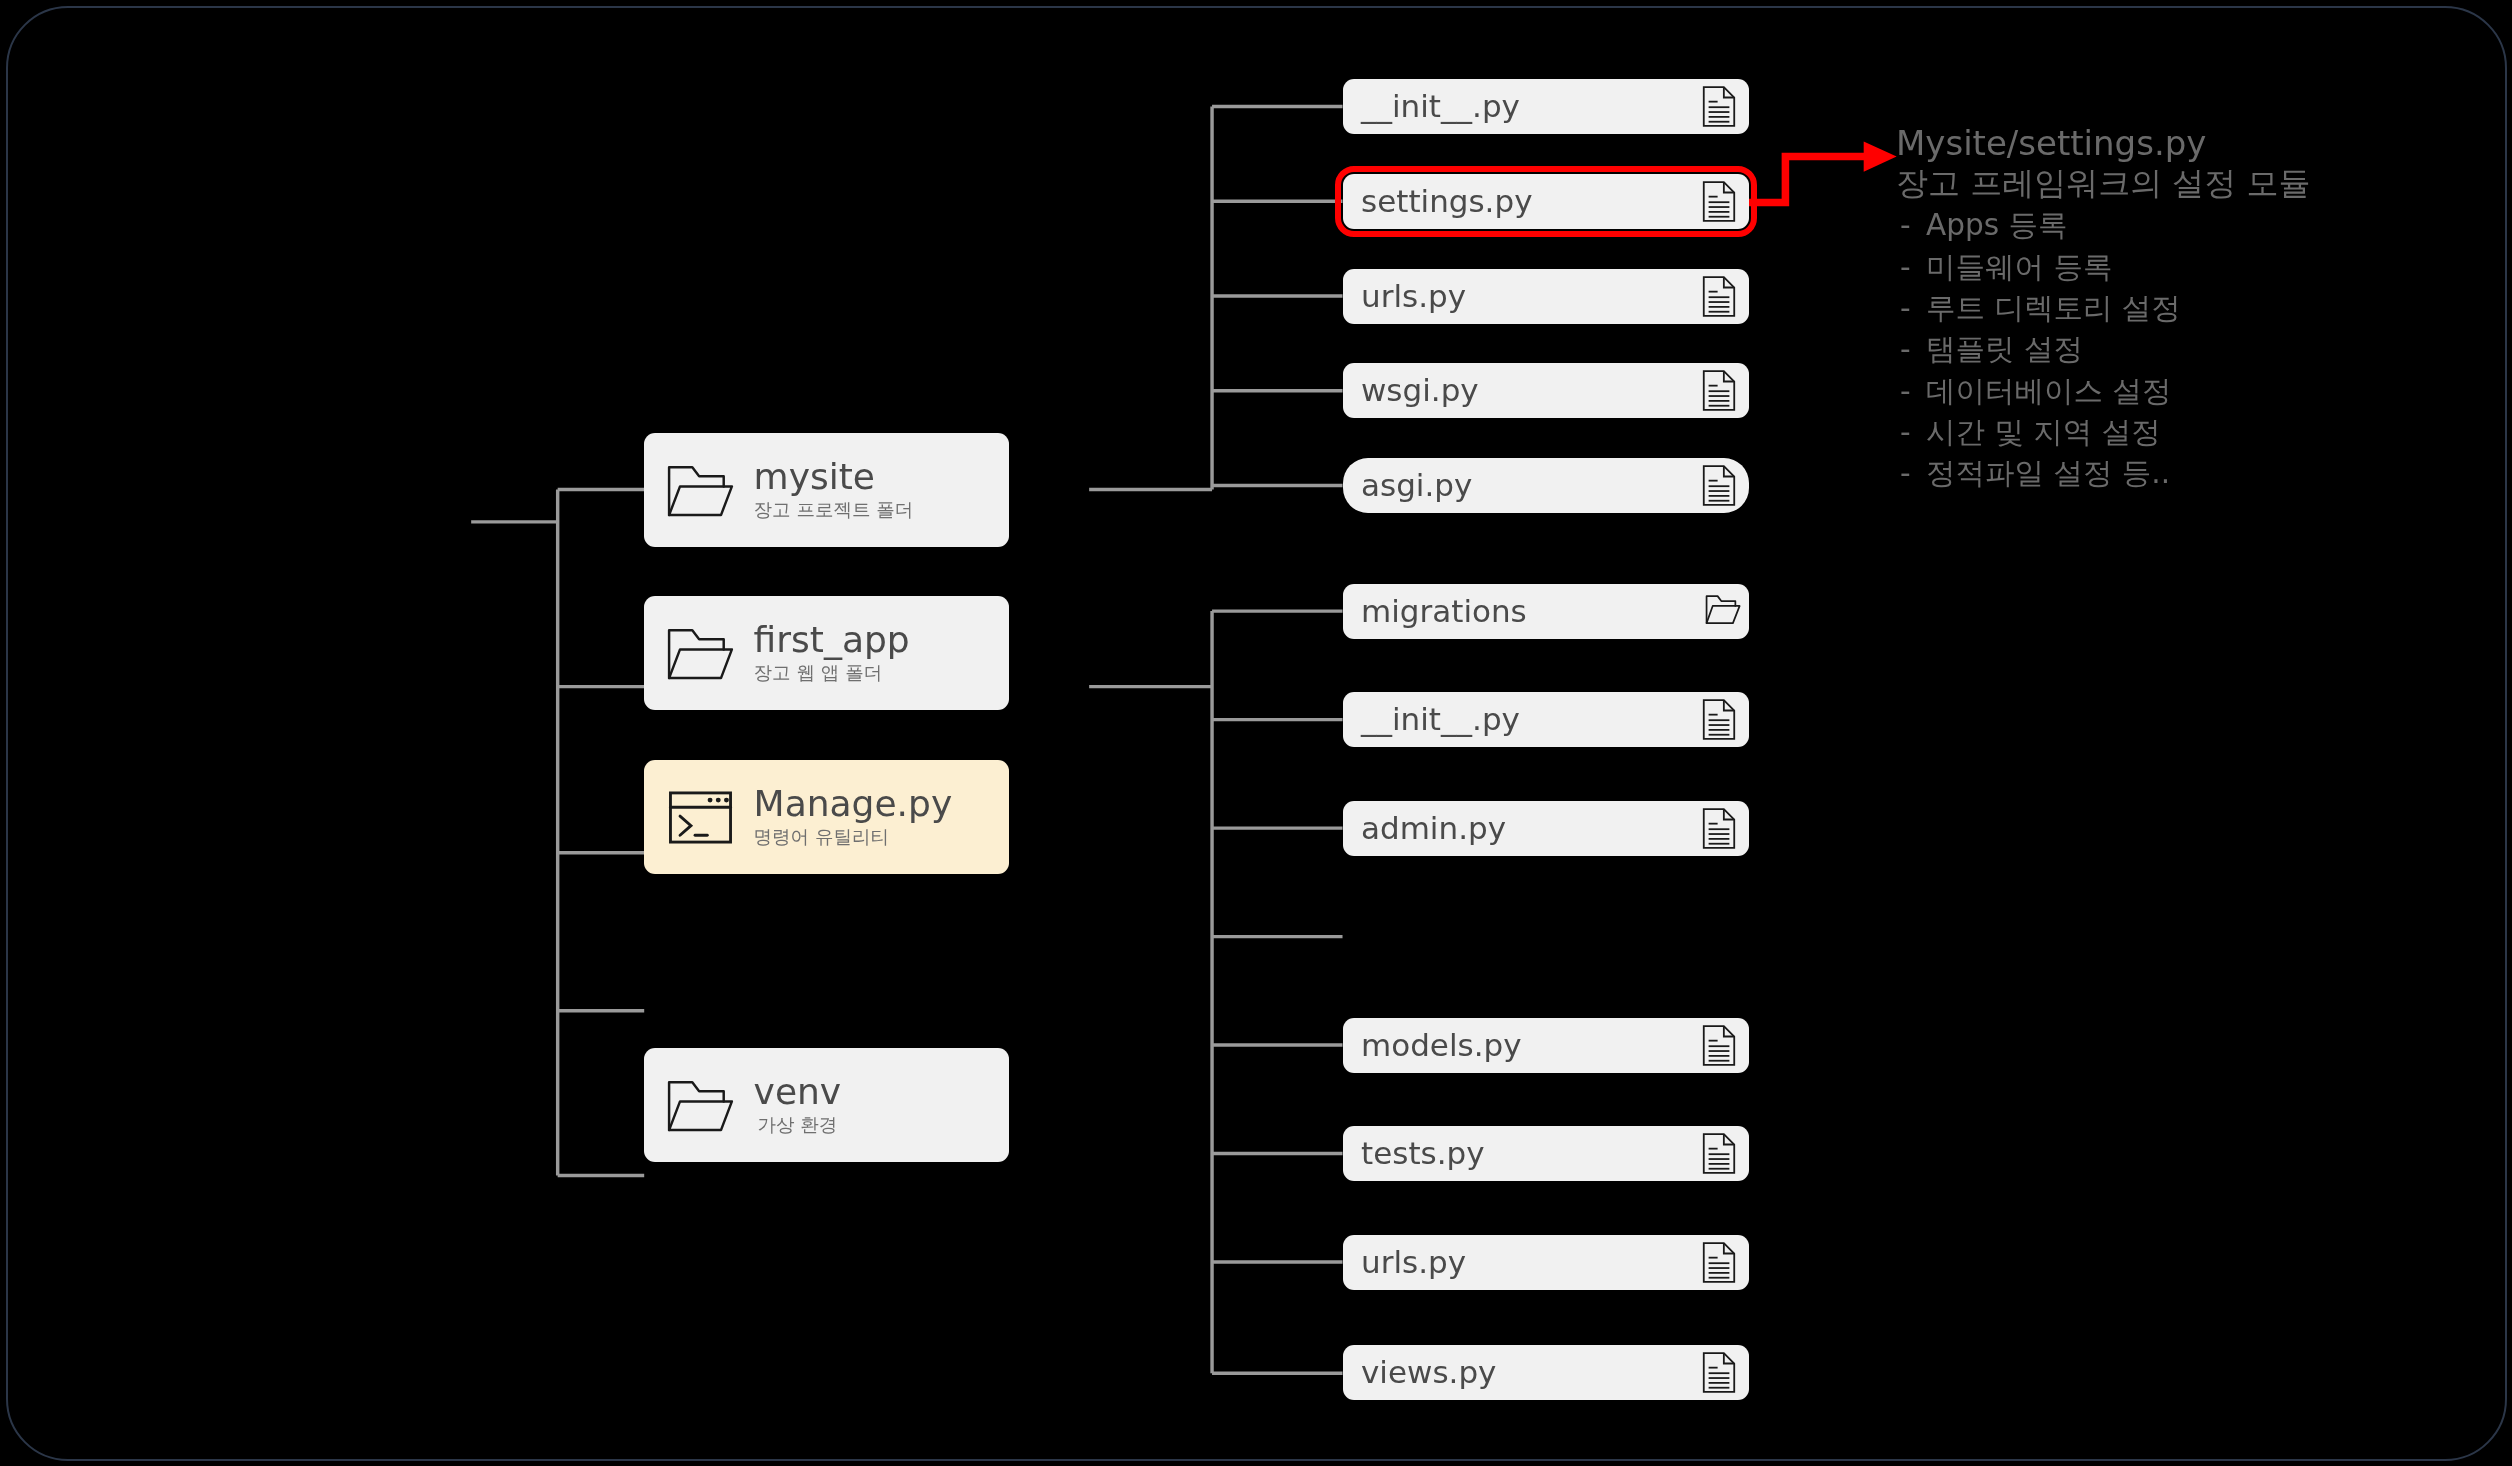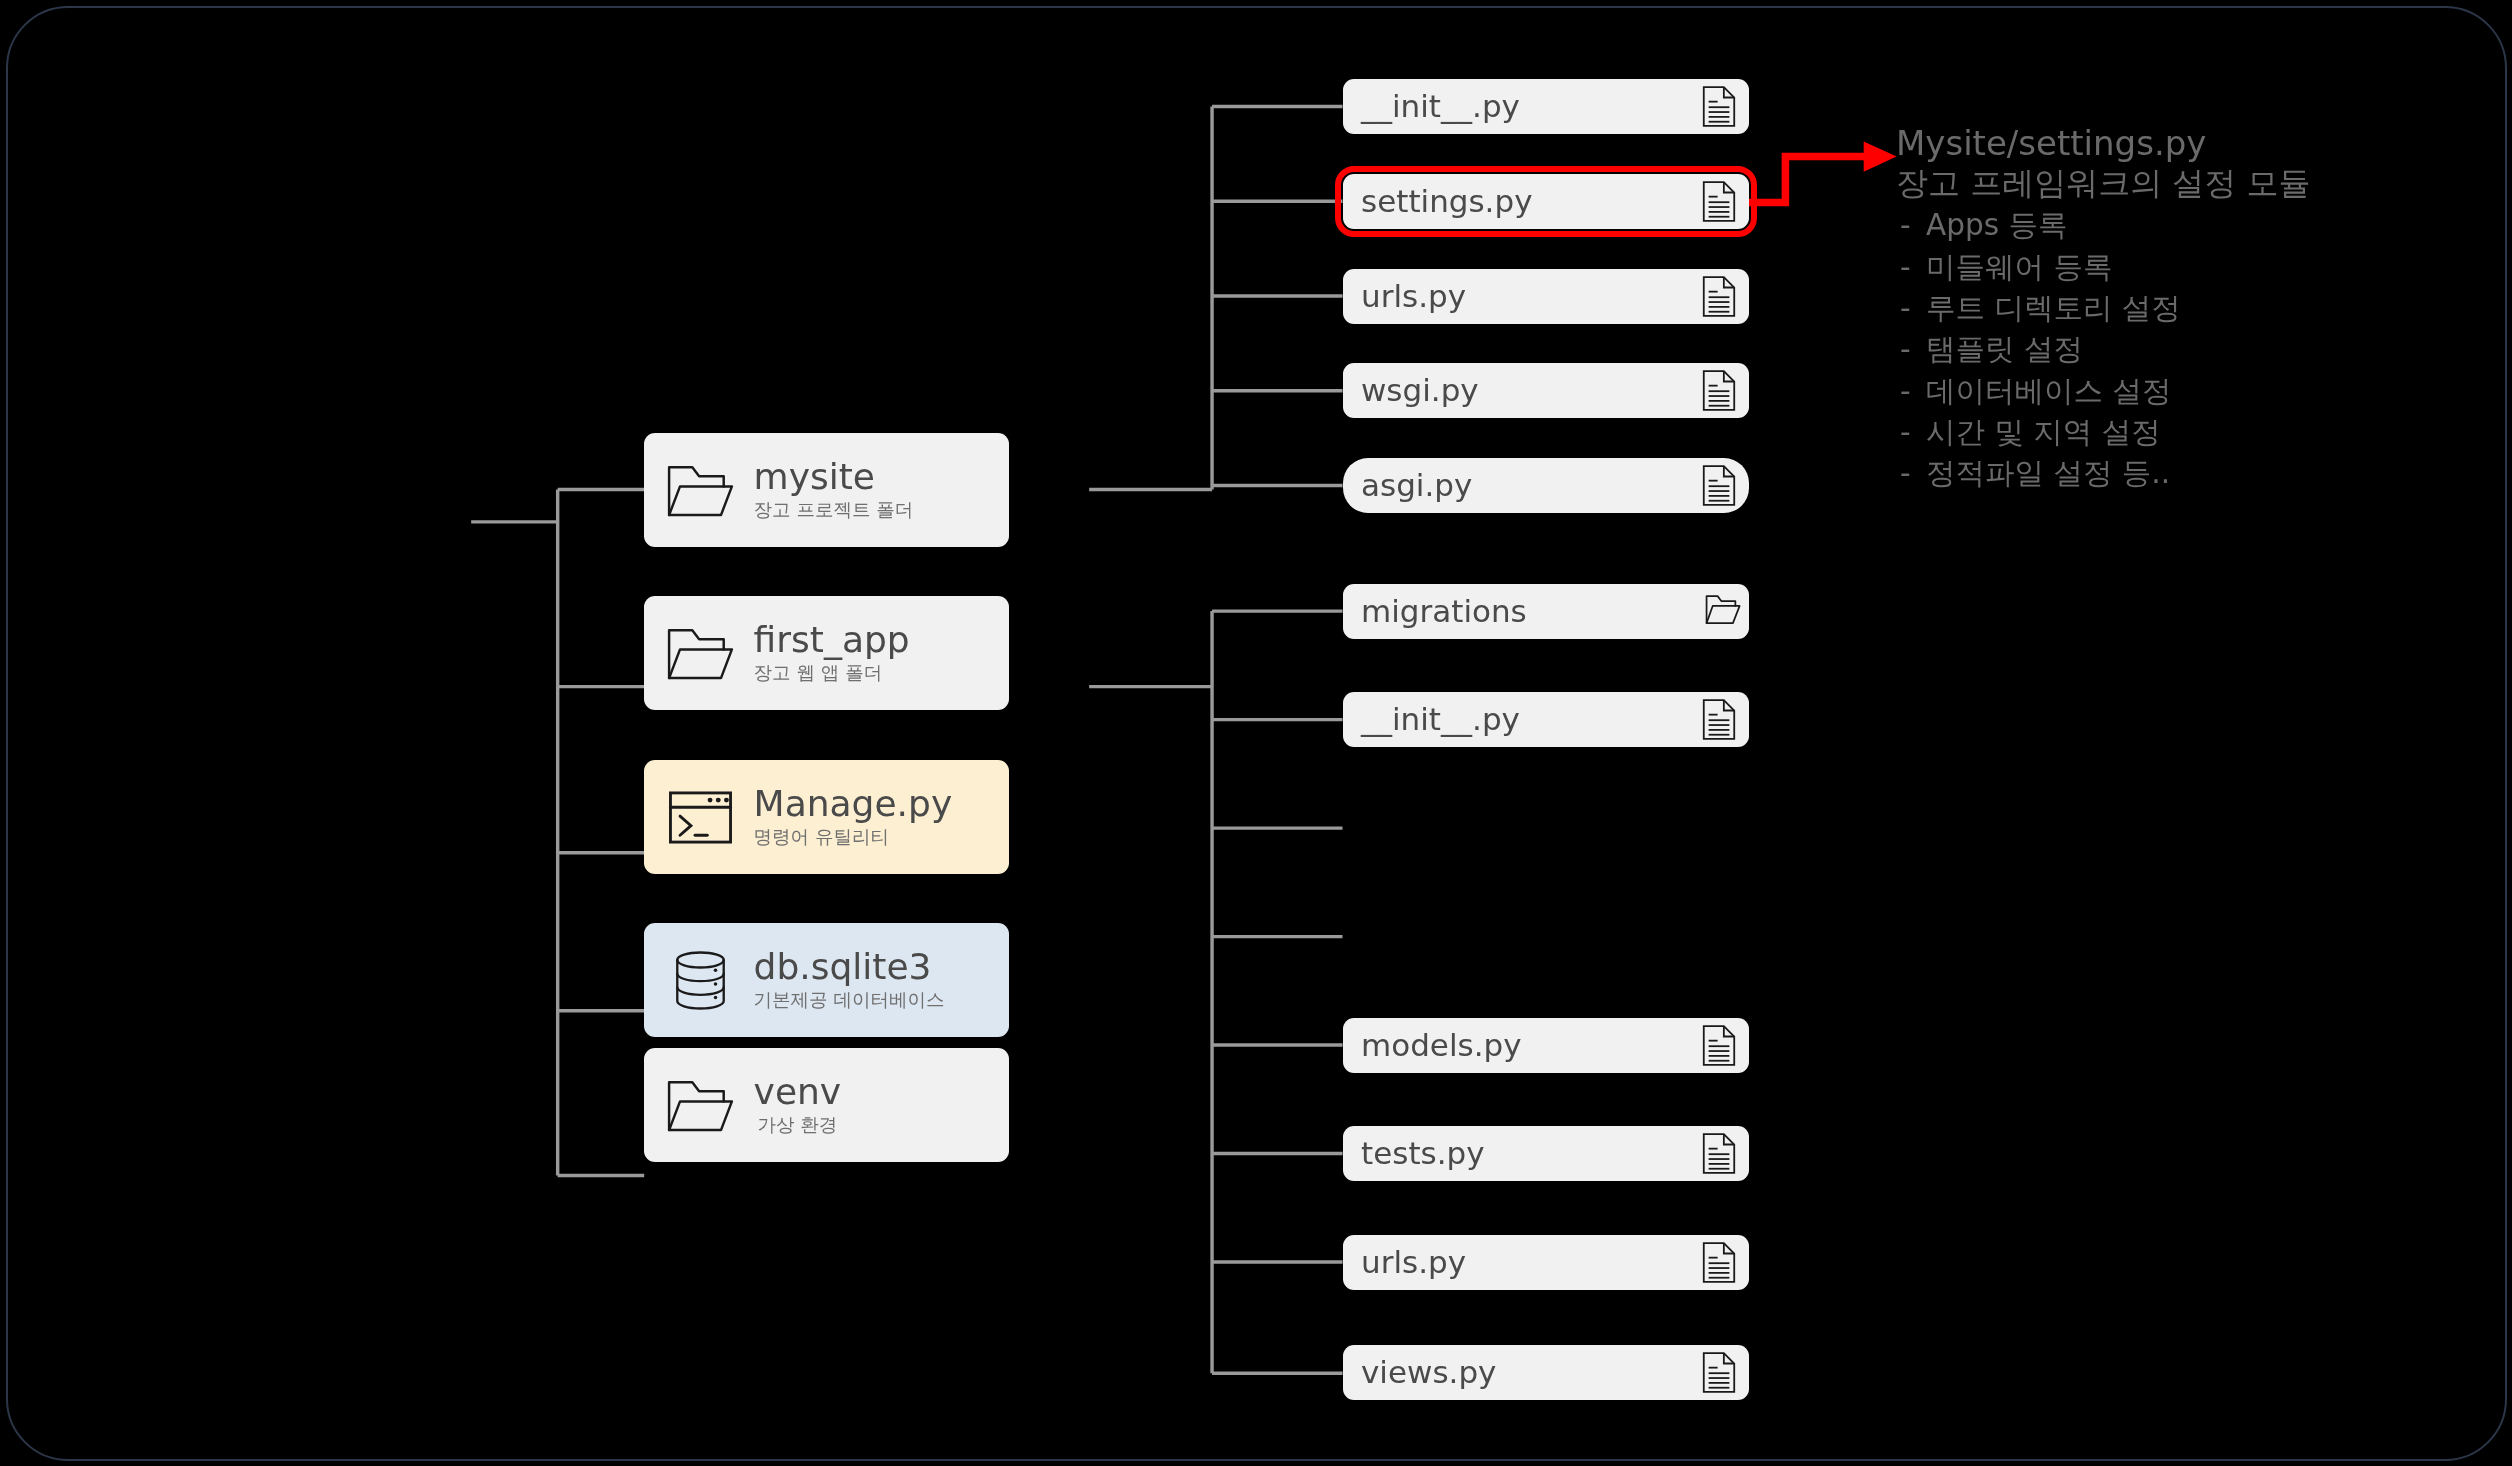--- a/index.html
+++ b/index.html
@@ -203,37 +203,20 @@
         <path d="M22 44 L38 58 L22 72"></path>
         <path d="M44 72 H62"></path>
       </svg>
     </span>
     <span class="txt">
       <span class="title">Manage.py</span>
       <span class="sub">명령어 유틸리티</span>
     </span>
   </div>
 
-  <div class="node big blue" style="top:923px;">
-    <span class="icon">
-      <svg viewBox="0 0 104 92" width="71" height="63" fill="none" stroke="#1a1a1a" stroke-width="3.4" stroke-linejoin="round" stroke-linecap="round">
-        <ellipse cx="52" cy="16" rx="34" ry="11"></ellipse>
-        <path d="M18 16 V76 A34 11 0 0 0 86 76 V16"></path>
-        <path d="M18 36 A34 11 0 0 0 86 36"></path>
-        <path d="M18 56 A34 11 0 0 0 86 56"></path>
-        <circle cx="74" cy="31" r="2.6" fill="#1a1a1a" stroke="none"></circle>
-        <circle cx="74" cy="51" r="2.6" fill="#1a1a1a" stroke="none"></circle>
-        <circle cx="74" cy="71" r="2.6" fill="#1a1a1a" stroke="none"></circle>
-      </svg>
-    </span>
-    <span class="txt">
-      <span class="title">db.sqlite3</span>
-      <span class="sub">기본제공 데이터베이스</span>
-    </span>
-  </div>
 
   <div class="node big" style="top:1048px;text-align:center;">
     <span class="icon">
       <svg viewBox="0 0 104 92" width="71" height="63" fill="none" stroke="#1a1a1a" stroke-width="3.6" stroke-linejoin="round" stroke-linecap="round">
         <path d="M6 82 V12 H40 L50 25 H86 V40"></path>
         <path d="M6 82 H82 L98 40 H22 Z"></path>
       </svg>
     </span>
     <span class="txt">
       <span class="title">venv</span>
@@ -334,20 +317,34 @@
         <path d="M33 3 V18 H48"></path>
         <path d="M11 24 H24"></path>
         <path d="M11 32 H41"></path>
           <path d="M11 39 H41"></path>
           <path d="M11 46 H41"></path>
           <path d="M11 53 H41"></path>
       </svg>
     </span>
   </div>
 
+  <div class="node file" style="top:801px;">
+    <span class="title">admin.py</span>
+    <span class="icon">
+      <svg viewBox="0 0 52 62" width="36" height="43" fill="none" stroke="#1a1a1a" stroke-width="2.6" stroke-linejoin="miter">
+        <path d="M4 3 H33 L48 18 V59 H4 Z"></path>
+        <path d="M33 3 V18 H48"></path>
+        <path d="M11 24 H24"></path>
+        <path d="M11 32 H41"></path>
+          <path d="M11 39 H41"></path>
+          <path d="M11 46 H41"></path>
+          <path d="M11 53 H41"></path>
+      </svg>
+    </span>
+  </div>
 
 
   <div class="node file" style="top:1018px;">
     <span class="title">models.py</span>
     <span class="icon">
       <svg viewBox="0 0 52 62" width="36" height="43" fill="none" stroke="#1a1a1a" stroke-width="2.6" stroke-linejoin="miter">
         <path d="M4 3 H33 L48 18 V59 H4 Z"></path>
         <path d="M33 3 V18 H48"></path>
         <path d="M11 24 H24"></path>
         <path d="M11 32 H41"></path>

